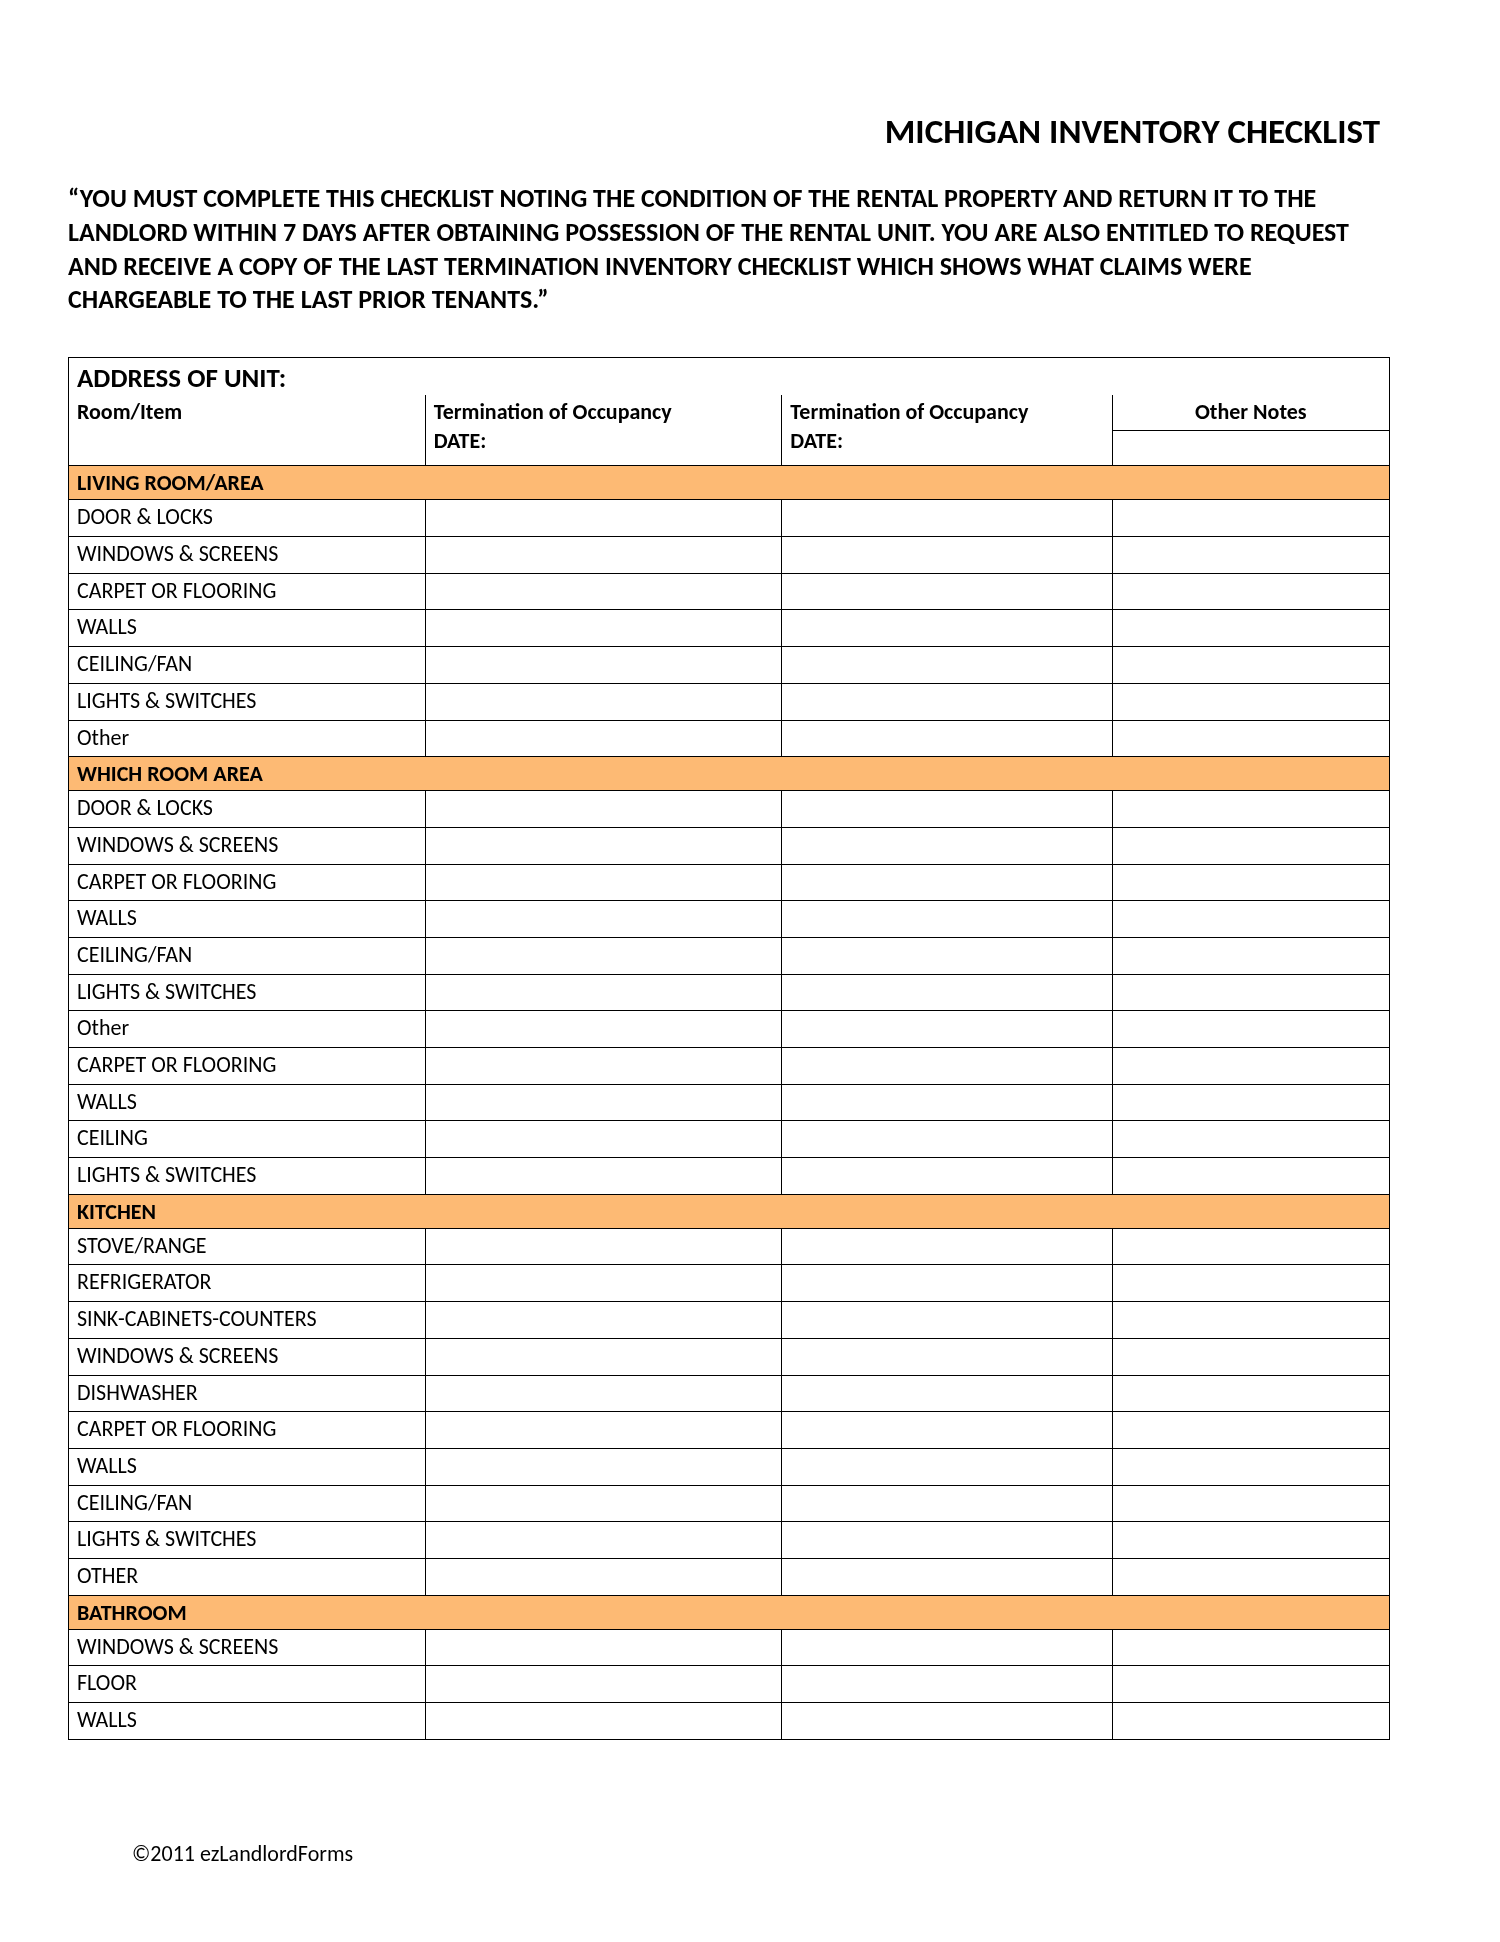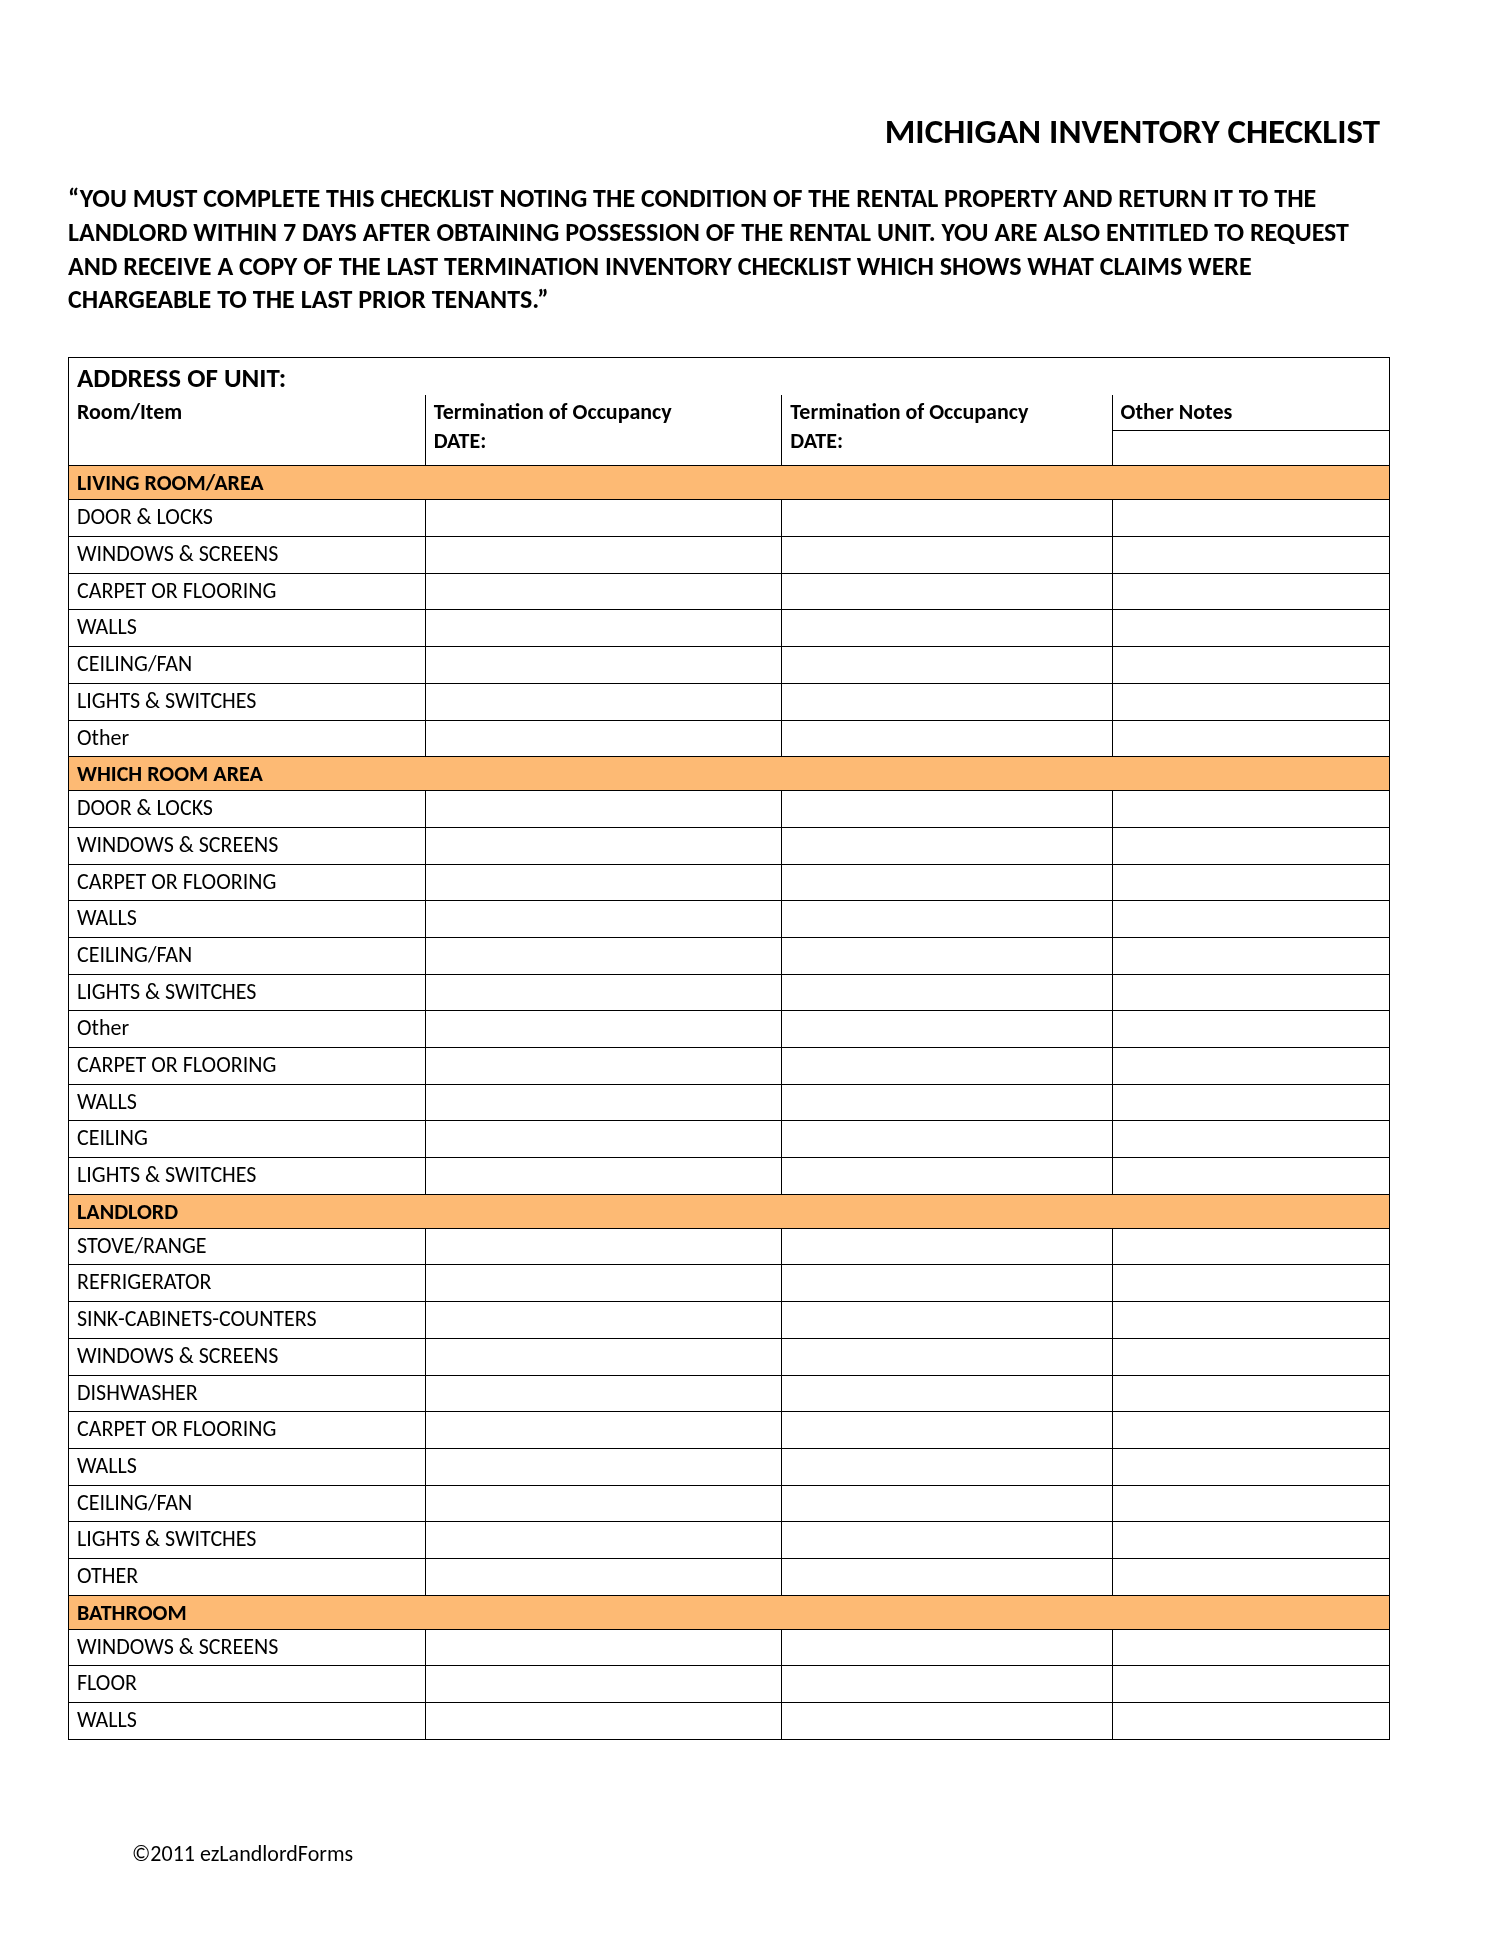--- a/index.html
+++ b/index.html
@@ -54,20 +54,21 @@
     font-weight: bold;
     font-size: 22px;
     line-height: 1.3;
     border-top: none;
   }
   .header-row td .line2 {
     display: block;
   }
   .notes-split {
     padding: 0 !important;
+    text-align: center;
   }
   .notes-split .top {
     border-bottom: 1px solid #000;
     padding: 3px 8px;
     height: 1.3em;
   }
   .notes-split .bot {
     padding: 3px 8px;
     height: 1.3em;
   }
@@ -228,21 +229,21 @@
           <td></td>
           <td></td>
         </tr>
         <tr class="item-row">
           <td>LIGHTS &amp; SWITCHES</td>
           <td></td>
           <td></td>
           <td></td>
         </tr>
         <tr class="section-row">
-          <td colspan="4">LANDLORD</td>
+          <td colspan="4">KITCHEN</td>
         </tr>
         <tr class="item-row">
           <td>STOVE/RANGE</td>
           <td></td>
           <td></td>
           <td></td>
         </tr>
         <tr class="item-row">
           <td>REFRIGERATOR</td>
           <td></td>

